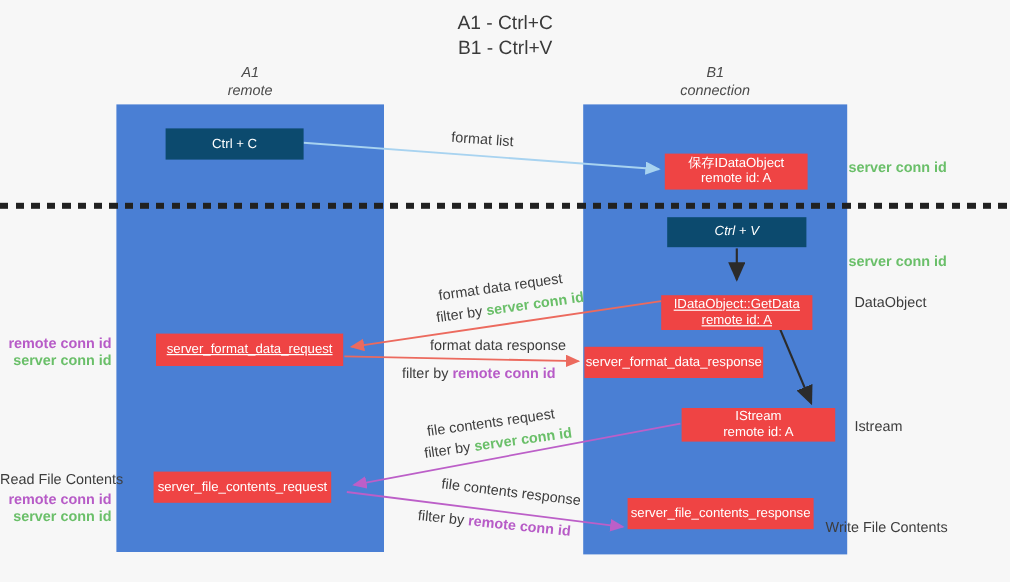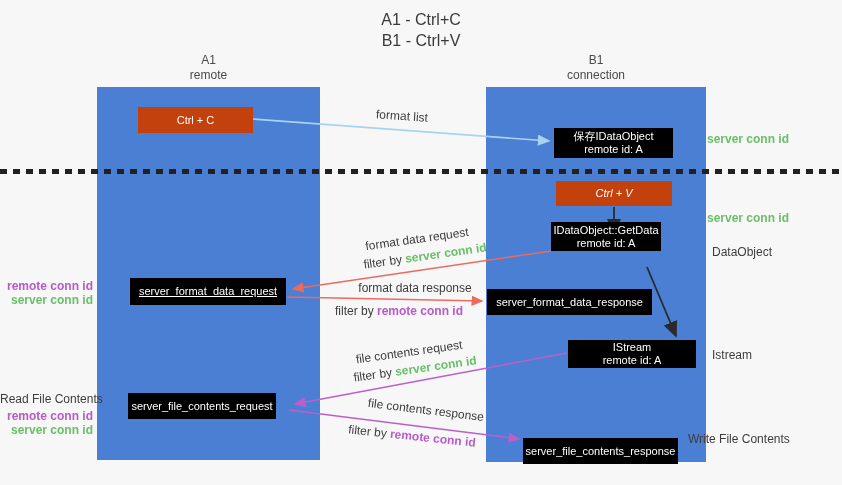--- a/index.html
+++ b/index.html
@@ -2,27 +2,27 @@
 <html><head>
 <meta charset="utf-8">
 <style>
   html,body { margin:0; padding:0; background:#f7f7f7; font-family:"Liberation Sans",sans-serif; }
   .canvas { position:relative; width:842px; height:485px; background:#f7f7f7; overflow:hidden; }
 
   .title { position:absolute; left:0; top:9px; width:842px; text-align:center;
            font-size:16px; line-height:21px; color:#3a3a3a; }
 
   .lane { position:absolute; background:#4a7fd4; }
-  .lane-header { position:absolute; text-align:center; font-size:12px; line-height:15px; color:#4a4a4a; }
+  .lane-header { position:absolute; text-align:center; font-size:12px; line-height:15px; color:#4a4a4a;font-style:italic; }
 
   .node { position:absolute; display:flex; flex-direction:column; align-items:center;
           justify-content:center; color:#fff; font-size:11px; line-height:13px;
           text-align:center; white-space:nowrap; }
-  .node.orange { background:#000000; }
-  .node.green  { background:#c2410c; }
+  .node.orange { background:#ef4444; }
+  .node.green  { background:#0c4a6e; }
 
   .edge-label { position:absolute; font-size:12px; color:#3d3d3d; white-space:nowrap;
                 transform-origin:center; }
   .center { transform:translate(-50%,-50%); }
   .green-txt  { color:#6abf69; font-weight:bold; }
   .purple-txt { color:#b75bc7; font-weight:bold; }
 
   .side-label { position:absolute; font-size:12px; color:#3d3d3d; white-space:nowrap; }
   .side-label.bold-green  { color:#6abf69; font-weight:bold; }
   .side-label.bold-purple { color:#b75bc7; font-weight:bold; }
@@ -87,43 +87,43 @@
 
   <div class="node orange" style="left:554px; top:128px; width:119px; height:30px;">
     <span>保存IDataObject</span>
     <span>remote id: A</span>
   </div>
 
   <div class="node green" style="left:556px; top:181px; width:116px; height:25px;font-style:italic;">
     <span>Ctrl + V</span>
   </div>
 
-  <div class="node orange" style="left:551px; top:222px; width:110px; height:29px;">
+  <div class="node orange" style="left:551px; top:246px; width:126px; height:29px;text-decoration:underline;">
     <span>IDataObject::GetData</span>
     <span>remote id: A</span>
   </div>
 
   <div class="node orange" style="left:130px; top:278px; width:156px; height:27px;text-decoration:underline;">
     <span>server_format_data_request</span>
   </div>
 
-  <div class="node orange" style="left:487px; top:289px; width:165px; height:26px;">
+  <div class="node orange" style="left:487px; top:289px; width:149px; height:26px;">
     <span>server_format_data_response</span>
   </div>
 
   <div class="node orange" style="left:568px; top:340px; width:128px; height:28px;">
     <span>IStream</span>
     <span>remote id: A</span>
   </div>
 
   <div class="node orange" style="left:128px; top:393px; width:148px; height:26px;">
     <span>server_file_contents_request</span>
   </div>
 
-  <div class="node orange" style="left:523px; top:438px; width:155px; height:26px;">
+  <div class="node orange" style="left:523px; top:415px; width:155px; height:26px;">
     <span>server_file_contents_response</span>
   </div>
 
   <div class="edge-label center" style="left:402px; top:116px; transform:translate(-50%,-50%) rotate(4deg);">format list</div>
 
   <div class="edge-label center" style="left:417px; top:239px; transform:translate(-50%,-50%) rotate(-8deg);">format data request</div>
   <div class="edge-label center" style="left:425px; top:256px; transform:translate(-50%,-50%) rotate(-8deg);">
     <span>filter by</span> <span class="green-txt">server conn id</span>
   </div>
 

